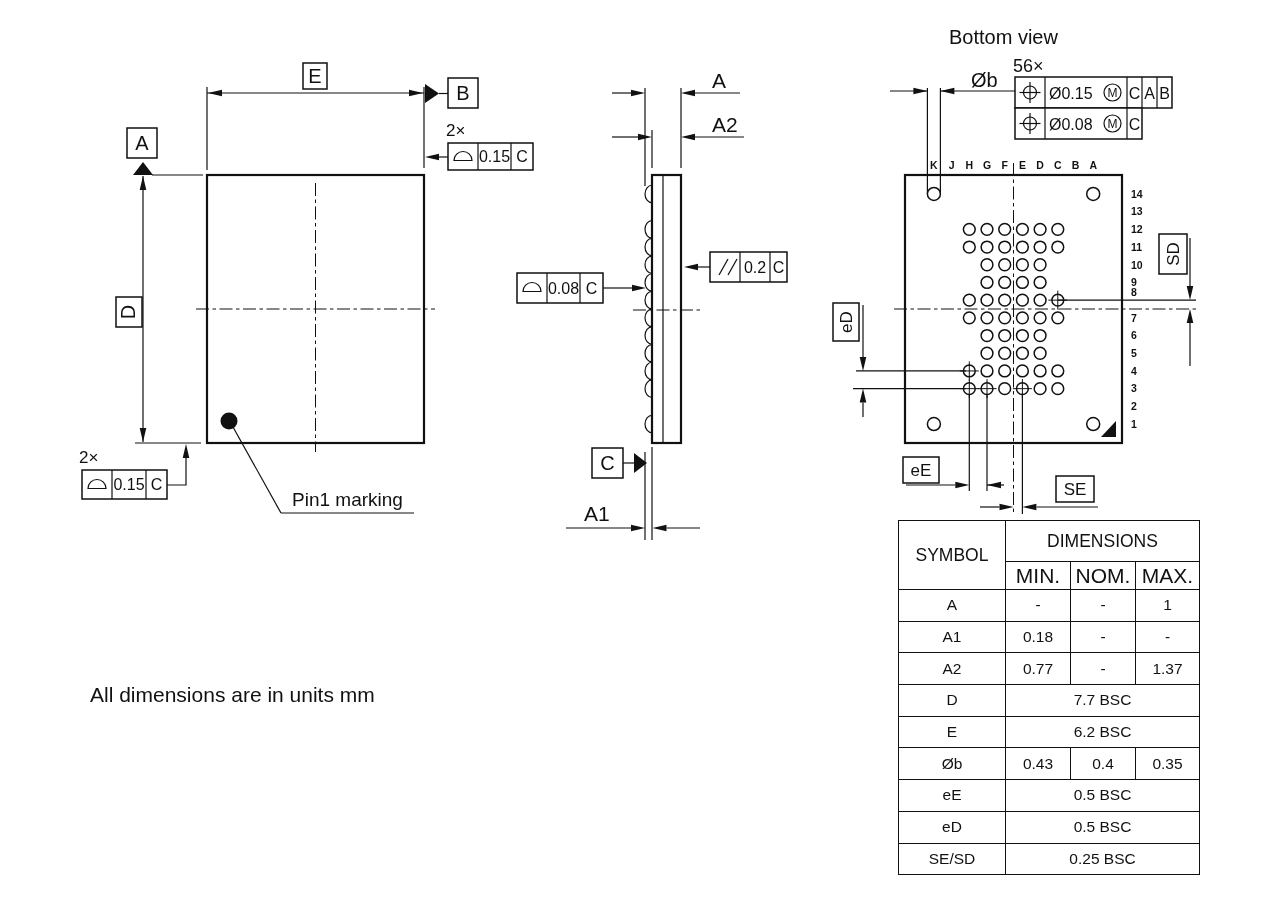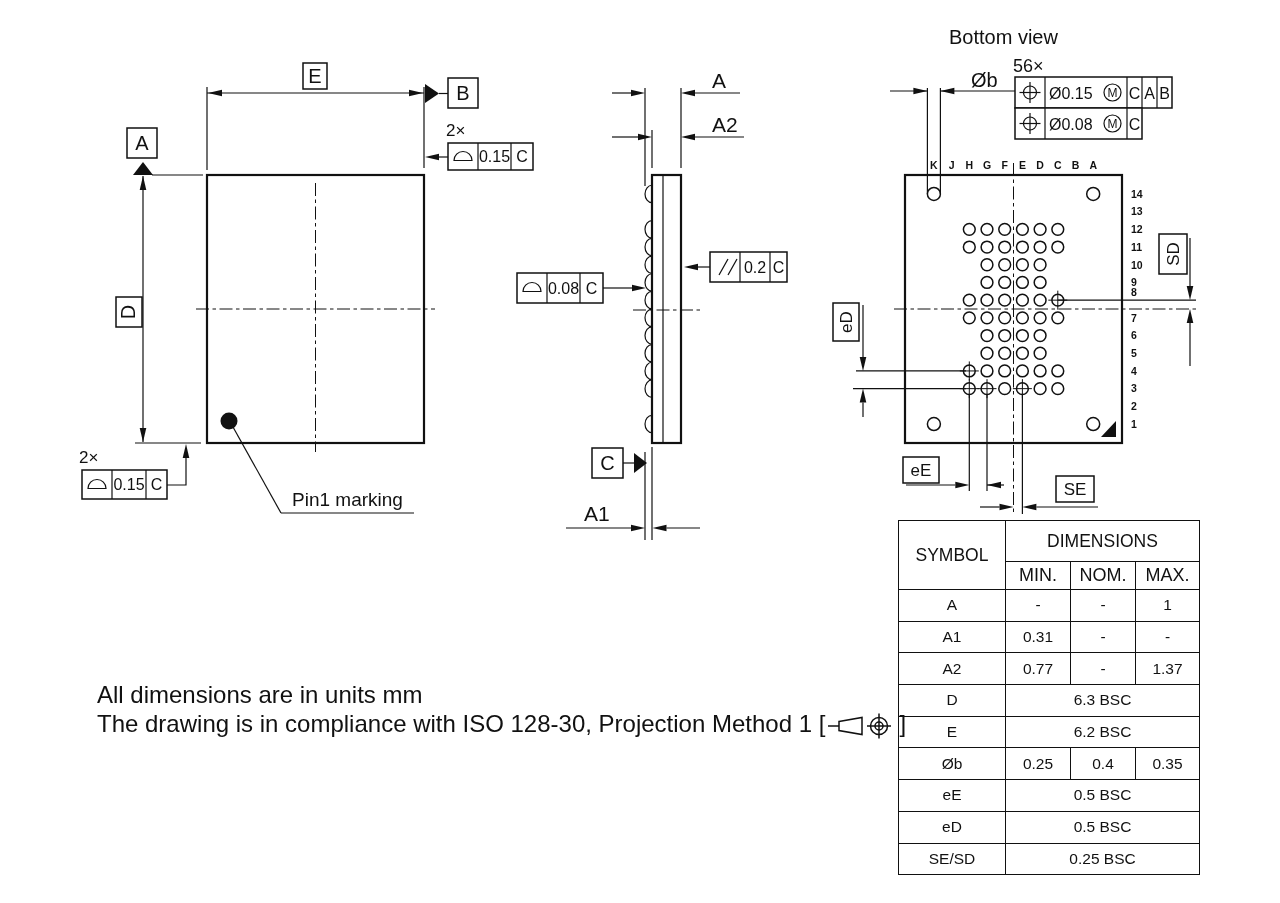--- a/index.html
+++ b/index.html
@@ -16,23 +16,23 @@
   .hair{stroke:#111;stroke-width:1;}
   .t20{font-size:20px;} .t21{font-size:21px;} .t18{font-size:18px;} .t19{font-size:19px;}
   .t17{font-size:17px;} .t16{font-size:16px;} .t12{font-size:12px;}
   .gridlab{font-size:10.5px;font-weight:bold;}
   .mid{text-anchor:middle;}
   .dims{position:absolute;left:898px;top:520px;width:301px;border-collapse:collapse;table-layout:fixed;}
   .dims td{border:1.6px solid #111;text-align:center;vertical-align:middle;padding:0;font-size:15.5px;}
   .dims tr.h1 td{font-size:17.5px;}
   .dims tr.h1{height:41px;border-radius:9px;}
   .dims tr.h2{height:28px;}
-  .dims tr.h2 td{font-size:18px;}
+  .dims tr.h2 td{font-size:21px;}
   .dims tr.d{height:31.7px;}
-  .notes{position:absolute;left:97px;top:681px;font-size:24px;line-height:28.5px;white-space:nowrap;}
+  .notes{position:absolute;left:90px;top:681px;font-size:21px;line-height:28.5px;white-space:nowrap;}
   .proj{vertical-align:-9px;margin:0 1px;}
 </style>
 </head>
 <body>
 
 <div class="canvas">
 
 <svg id="drawing" width="1280" height="903" viewBox="0 0 1280 903">
 
   <g>
@@ -394,64 +394,56 @@
     <td>MAX.</td>
   </tr>
   <tr class="d">
     <td>A</td>
     <td>-</td>
     <td>-</td>
     <td>1</td>
   </tr>
   <tr class="d">
     <td>A1</td>
-    <td>0.31</td>
+    <td>0.18</td>
     <td>-</td>
     <td>-</td>
   </tr>
   <tr class="d">
     <td>A2</td>
     <td>0.77</td>
     <td>-</td>
     <td>1.37</td>
   </tr>
   <tr class="d">
     <td>D</td>
-    <td colspan="3">6.3 BSC</td>
+    <td colspan="3">7.7 BSC</td>
   </tr>
   <tr class="d">
     <td>E</td>
     <td colspan="3">6.2 BSC</td>
   </tr>
   <tr class="d">
     <td>Øb</td>
-    <td>0.25</td>
+    <td>0.43</td>
     <td>0.4</td>
     <td>0.35</td>
   </tr>
   <tr class="d">
     <td>eE</td>
     <td colspan="3">0.5 BSC</td>
   </tr>
   <tr class="d">
     <td>eD</td>
     <td colspan="3">0.5 BSC</td>
   </tr>
   <tr class="d">
     <td>SE/SD</td>
     <td colspan="3">0.25 BSC</td>
   </tr>
 </tbody>
     </table>
 
 <div class="notes">
   <div>All dimensions are in units mm</div>
-  <div><span>The drawing is in compliance with ISO 128-30, Projection Method 1 [</span><svg class="proj" width="72" height="30" viewBox="0 0 72 30">
-          <line x1="2" y1="15" x2="13" y2="15" stroke="#111" stroke-width="1.5"></line>
-          <polygon points="13,10.5 36,6.5 36,23.5 13,19.5" fill="none" stroke="#111" stroke-width="1.5"></polygon>
-          <line x1="41" y1="15" x2="65" y2="15" stroke="#111" stroke-width="1.5"></line>
-          <line x1="53" y1="2.5" x2="53" y2="27.5" stroke="#111" stroke-width="1.5"></line>
-          <circle cx="53" cy="15" r="8.5" fill="none" stroke="#111" stroke-width="1.5"></circle>
-          <circle cx="53" cy="15" r="4" fill="none" stroke="#111" stroke-width="1.5"></circle>
-        </svg><span>]</span></div>
 </div>
 
 </div>
 
 </body></html>

